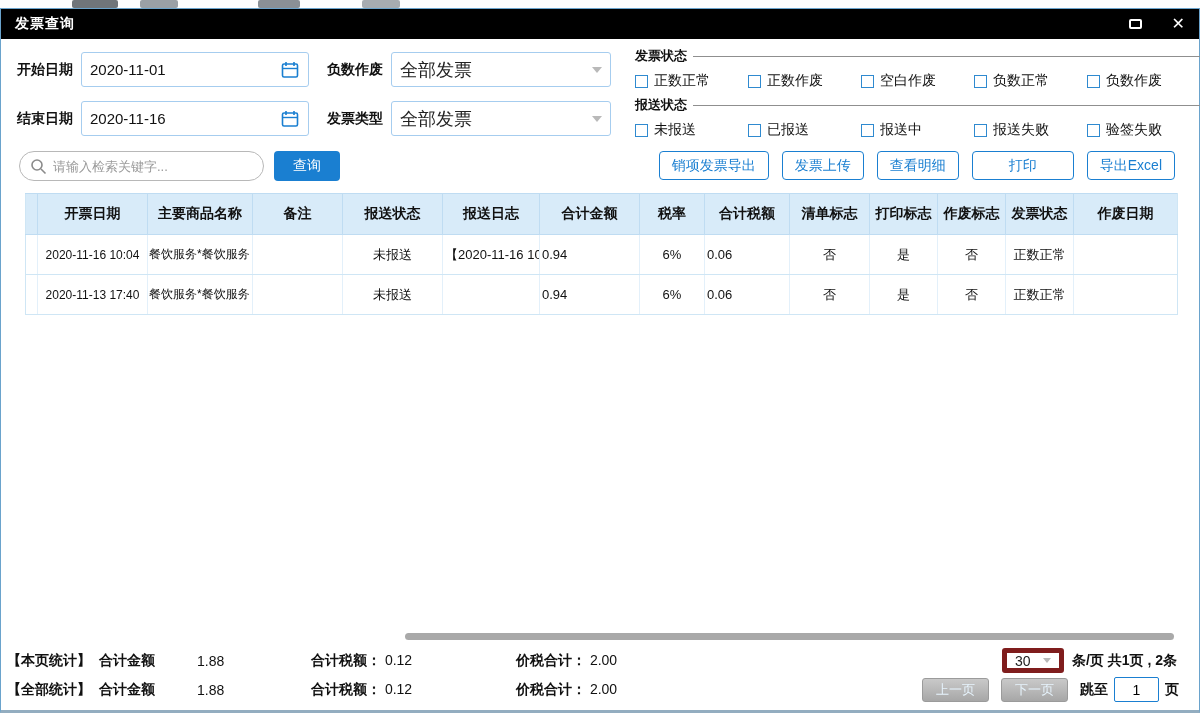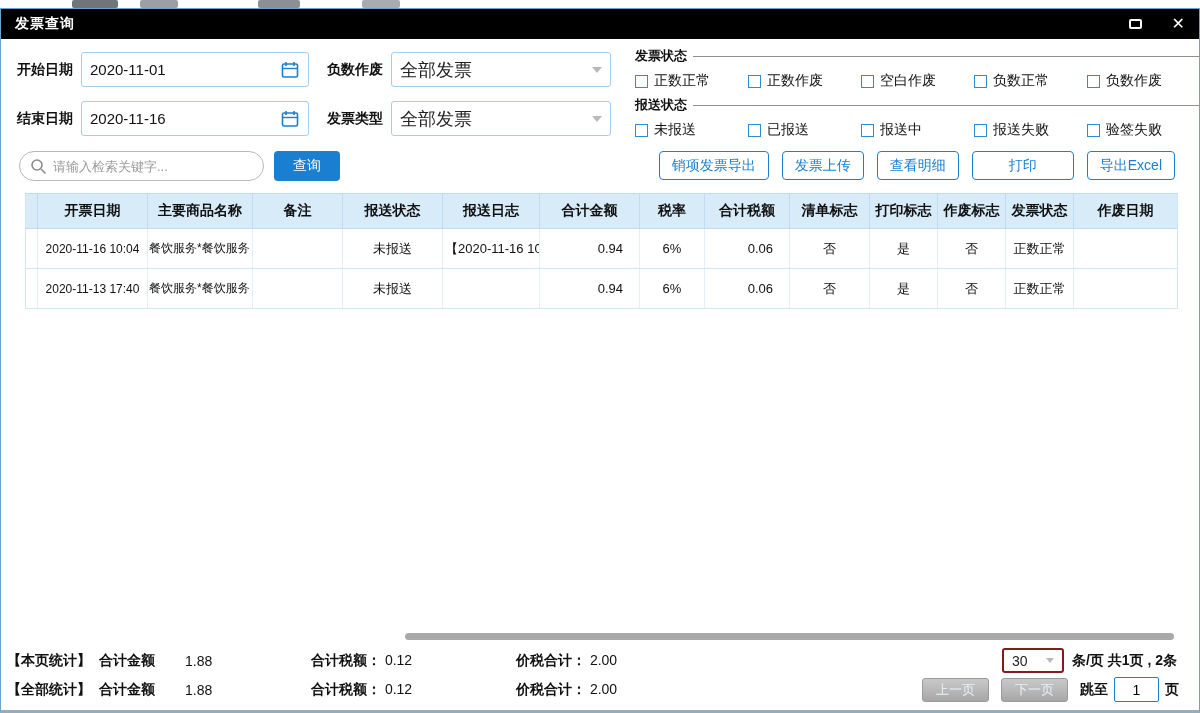--- a/index.html
+++ b/index.html
@@ -58,51 +58,51 @@
   .btn-primary { margin-left: 10px; width: 66px; height: 30px; background: #1a7fd1; color: #fff;
                  border: none; border-radius: 4px; font-size: 14px; cursor: pointer; font-family: inherit; }
   .tspacer { flex: 1; }
   .btn-outline { height: 29px; border: 1px solid #1a7fd1; color: #1a7fd1; background: #fff;
                  border-radius: 4px; font-size: 14px; padding: 0 12px; margin-left: 13px;
                  cursor: pointer; font-family: inherit; white-space: nowrap; }
 
   
   .table-wrap { margin: 2px 24px 0 24px; flex: none; }
   table.grid { width: 1152px; border-collapse: collapse; table-layout: fixed; }
-  .grid th { background: #d8ebf9; height: 35px; font-size: 14px; font-weight: bold; color: #111;
+  .grid th { background: #d8ebf9; height: 41px; font-size: 14px; font-weight: bold; color: #111;
              border: 1px solid #bfdcf2; white-space: nowrap; overflow: hidden; }
   .grid td { height: 40px; font-size: 13px; color: #111; border: 1px solid #e3f0fa;
              border-bottom: 1px solid #cfe6f5; white-space: nowrap; overflow: hidden;
              background: #fff; padding: 0 2px; }
   .grid tr td:first-child, .grid tr th:first-child { border-left: 1px solid #cfe6f5; }
   .grid tr td:last-child, .grid tr th:last-child { border-right: 1px solid #cfe6f5; }
   td.date-cell { font-size: 12px; text-align: center; padding: 0; }
   td.prod-cell { font-size: 12px; text-align: left; padding: 0 1px; }
   td.log-cell { font-size: 13px; text-align: left; }
-  td.ar { text-align: right; padding-right: 16px; }
+  td.ar { text-align: left; padding-right: 4px; }
   td.ac { text-align: center; }
 
   .table-filler { flex: 1; background: #fff; }
 
   
   .hscroll { margin: 0 24px; height: 9px; position: relative; flex: none; }
   .hscroll .thumb { position: absolute; left: 33%; right: 1px; top: 1px; height: 7px;
                     background: #a9a9a9; border-radius: 4px; cursor: pointer; }
 
   
   .footer { padding: 5px 6px 6px 6px; flex: none; }
   .footer-row { display: flex; align-items: center; height: 29px; font-size: 14px; color: #111; }
   .seg1 { width: 304px; display: flex; align-items: center; flex: none; }
   .seg2 { width: 205px; flex: none; }
   .seg3 { width: 220px; flex: none; }
   .b { font-weight: bold; }
   .amount-lbl { margin-left: 8px; }
-  .amount-val { margin-left: 30px; font-weight: normal; }
+  .amount-val { margin-left: 42px; font-weight: normal; }
   .fspacer { flex: 1; }
-  .page-size-select { width: 62px; height: 25px; border: 2px solid #7f1d1d; border-radius: 3px;
+  .page-size-select { width: 62px; height: 25px; border: 5px solid #7f1d1d; border-radius: 3px;
                       background: #fff; display: flex; align-items: center; padding: 0 8px;
                       cursor: pointer; flex: none; }
   .page-size-select .sel-text { font-size: 14px; color: #222; }
   .page-size-select .caret { border-left-width: 4px; border-right-width: 4px; border-top-width: 5px; }
   .per-page { margin-left: 8px; margin-right: 16px; white-space: nowrap; }
   .pg-btn { width: 67px; height: 24px; background: linear-gradient(#c9c9c9, #a7a7a7); color: #e6f3fc;
             border: 1px solid #9b9b9b; border-radius: 3px; font-size: 13px; cursor: pointer;
             font-family: inherit; flex: none; }
   .pg-btn + .pg-btn { margin-left: 12px; }
   .jump-lbl { margin-left: 12px; font-weight: bold; white-space: nowrap; }

